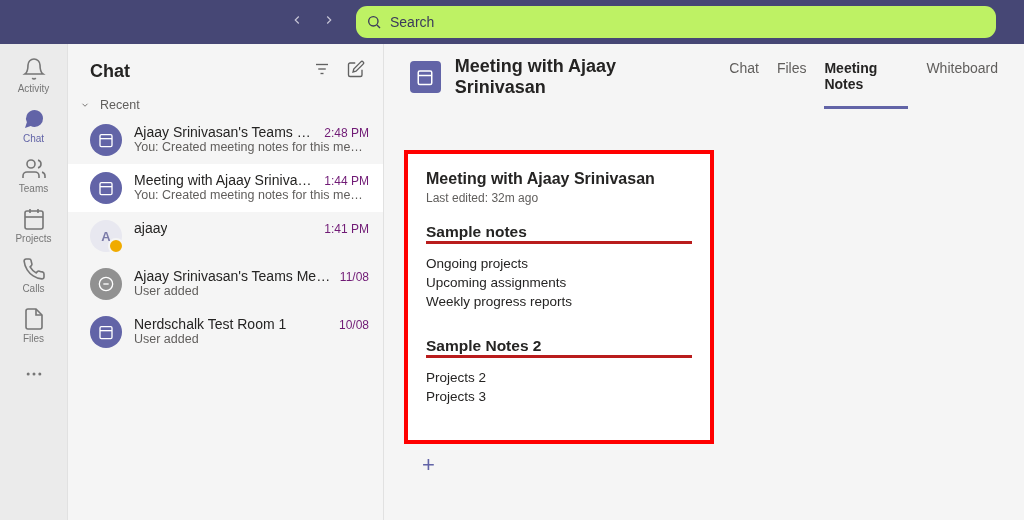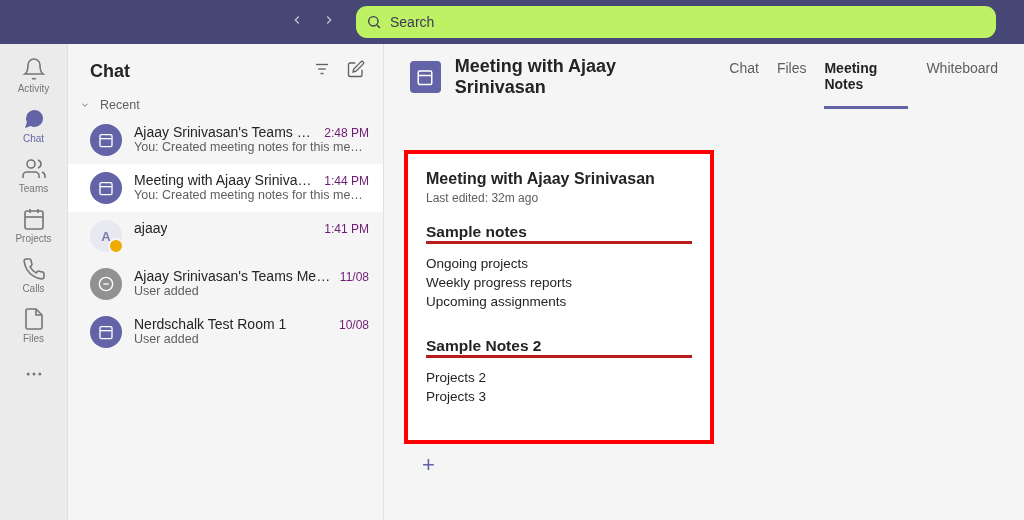--- a/index.html
+++ b/index.html
@@ -263,22 +263,22 @@
         </div>
     </div>
     <div class="main-body">
       <div class="notes-card">
         <h3>Meeting with Ajaay Srinivasan</h3>
         <div class="notes-meta">Last edited: 32m ago</div>
         <div id="notes-sections">
             <div class="notes-section">Sample notes</div>
             <div class="notes-lines">
               <div>Ongoing projects</div>
+              <div>Upcoming assignments</div>
               <div>Weekly progress reports</div>
-              <div>Upcoming assignments</div>
             </div>
             <div class="notes-section">Sample Notes 2</div>
             <div class="notes-lines">
               <div>Projects 2</div>
               <div>Projects 3</div>
             </div>
           </div>
       </div>
       <div class="add-btn">+</div>
     </div>

